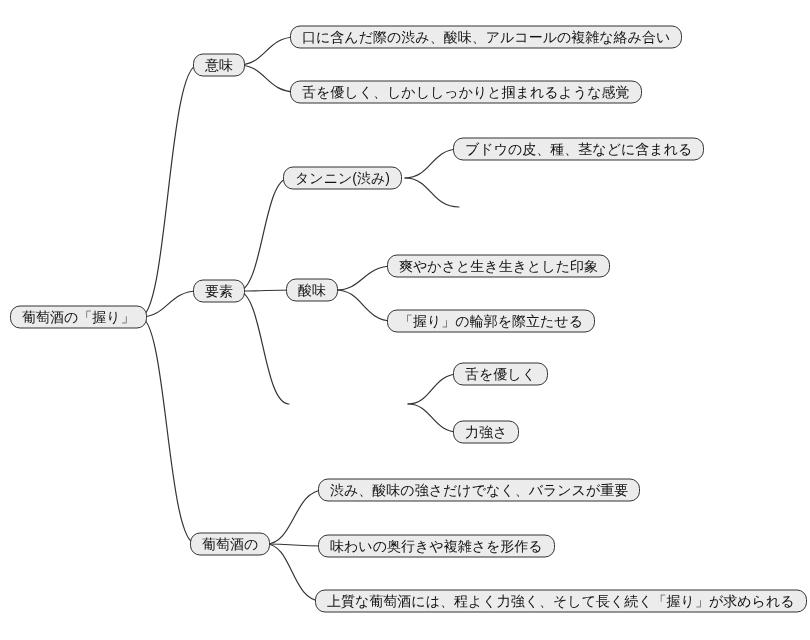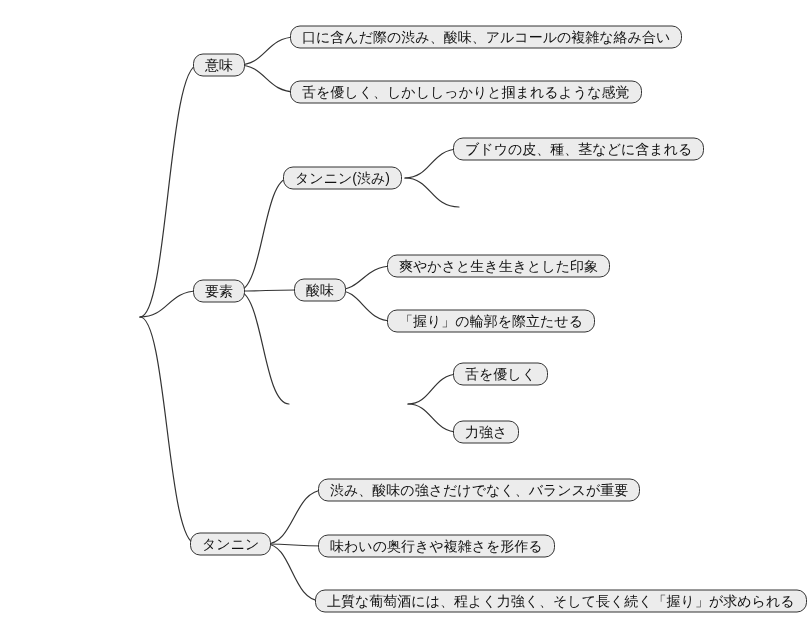--- a/index.html
+++ b/index.html
@@ -51,35 +51,36 @@
     <path d="M405,178 C431,178 431,207 459,207"></path>
     <path d="M336,290 C363,290 363,266 393,266"></path>
     <path d="M336,290 C363,290 363,321 393,321"></path>
     <path d="M408,404 C432,404 432,374 459,374"></path>
     <path d="M408,404 C432,404 432,432 459,432"></path>
     <path d="M266,544 C294,544 294,490 324,490"></path>
     <path d="M266,544 C294,544 294,546 324,546"></path>
     <path d="M266,544 C292,544 292,601 321,601"></path>
   </svg>
 
+  <div class="node" style="left:10px;  top:317px">葡萄酒の「握り」</div>
 
   <div class="node" style="left:193px; top:65px">意味</div>
   <div class="node" style="left:290px; top:37px">口に含んだ際の渋み、酸味、アルコールの複雑な絡み合い</div>
   <div class="node" style="left:290px; top:92px">舌を優しく、しかししっかりと掴まれるような感覚</div>
 
   <div class="node" style="left:193px; top:291px">要素</div>
 
   <div class="node" style="left:283px; top:178px">タンニン(渋み)</div>
   <div class="node" style="left:453px; top:149px">ブドウの皮、種、茎などに含まれる</div>
 
-  <div class="node" style="left:294px; top:290px">酸味</div>
+  <div class="node" style="left:286px; top:290px">酸味</div>
   <div class="node" style="left:387px; top:321px">「握り」の輪郭を際立たせる</div>
   <div class="node" style="left:387px; top:266px">爽やかさと生き生きとした印象</div>
 
   <div class="node" style="left:453px; top:374px">舌を優しく</div>
   <div class="node" style="left:453px; top:432px">力強さ</div>
 
-  <div class="node" style="left:190px; top:544px">タンニン</div>
+  <div class="node" style="left:190px; top:544px">葡萄酒の</div>
   <div class="node" style="left:318px; top:490px">渋み、酸味の強さだけでなく、バランスが重要</div>
   <div class="node" style="left:318px; top:546px">味わいの奥行きや複雑さを形作る</div>
   <div class="node" style="left:315px; top:601px">上質な葡萄酒には、程よく力強く、そして長く続く「握り」が求められる</div>
 
 </div>
 
 </body></html>

